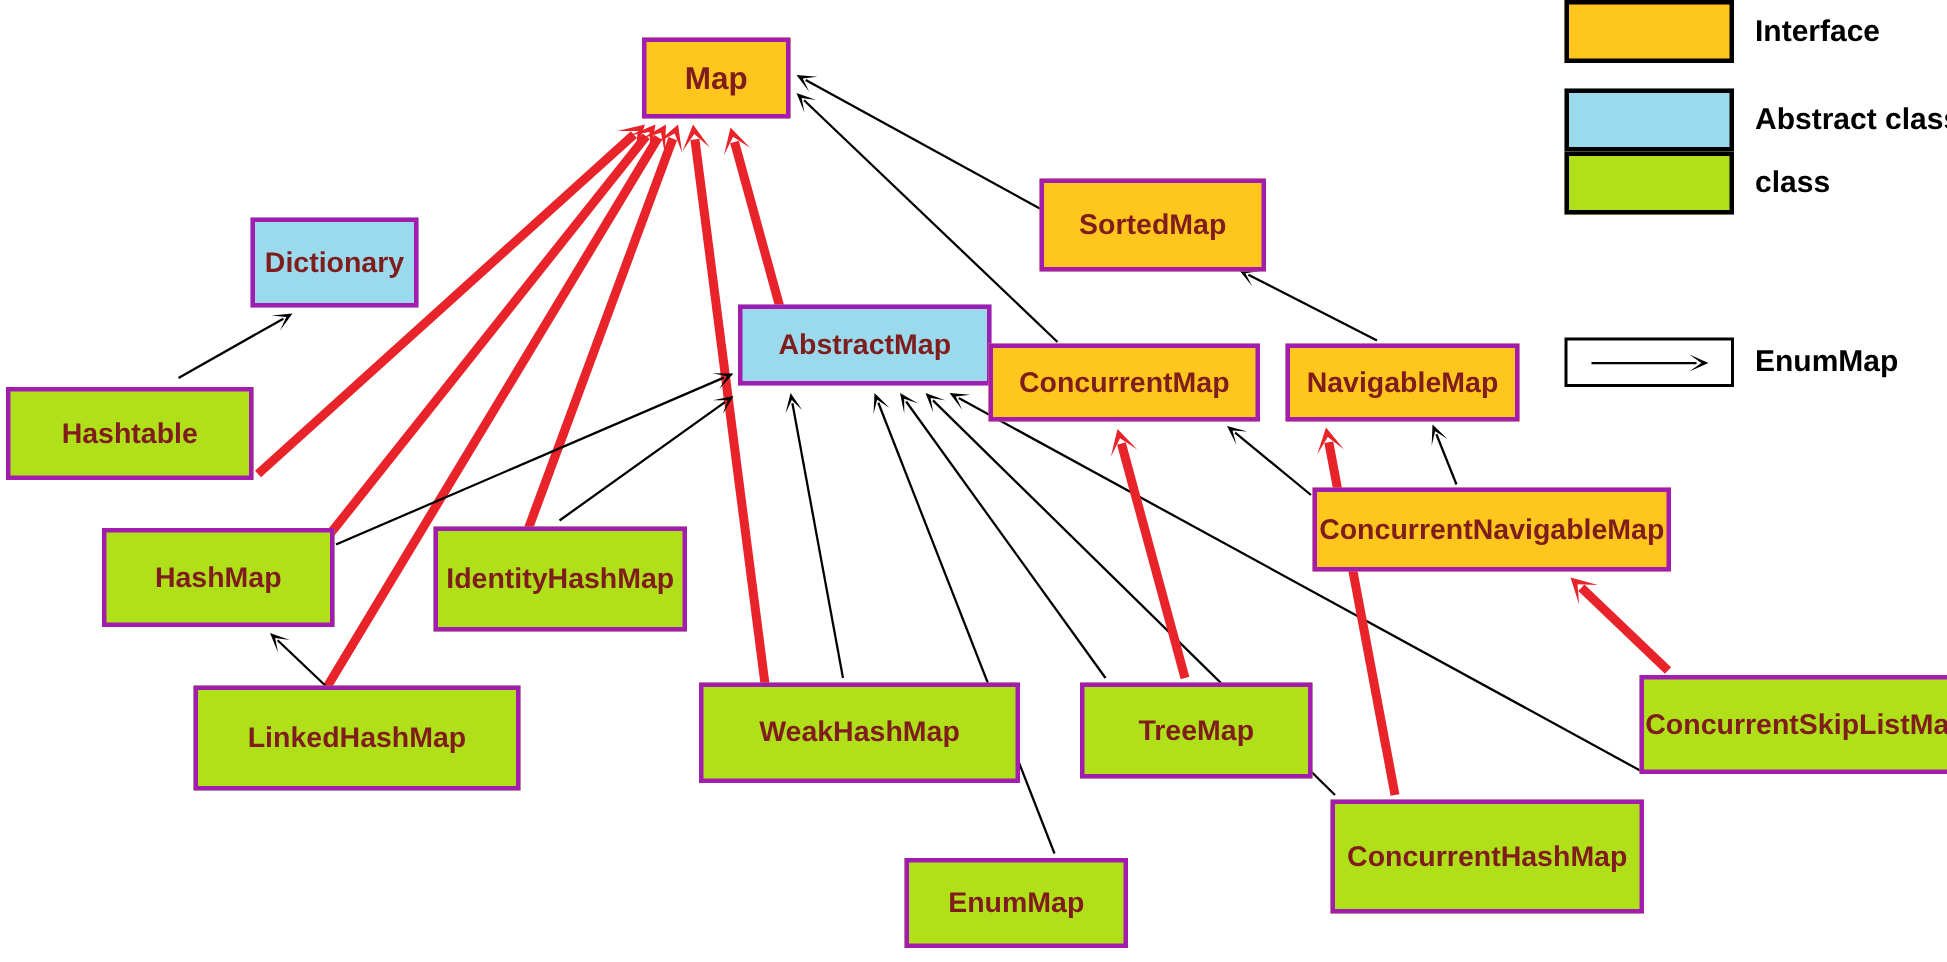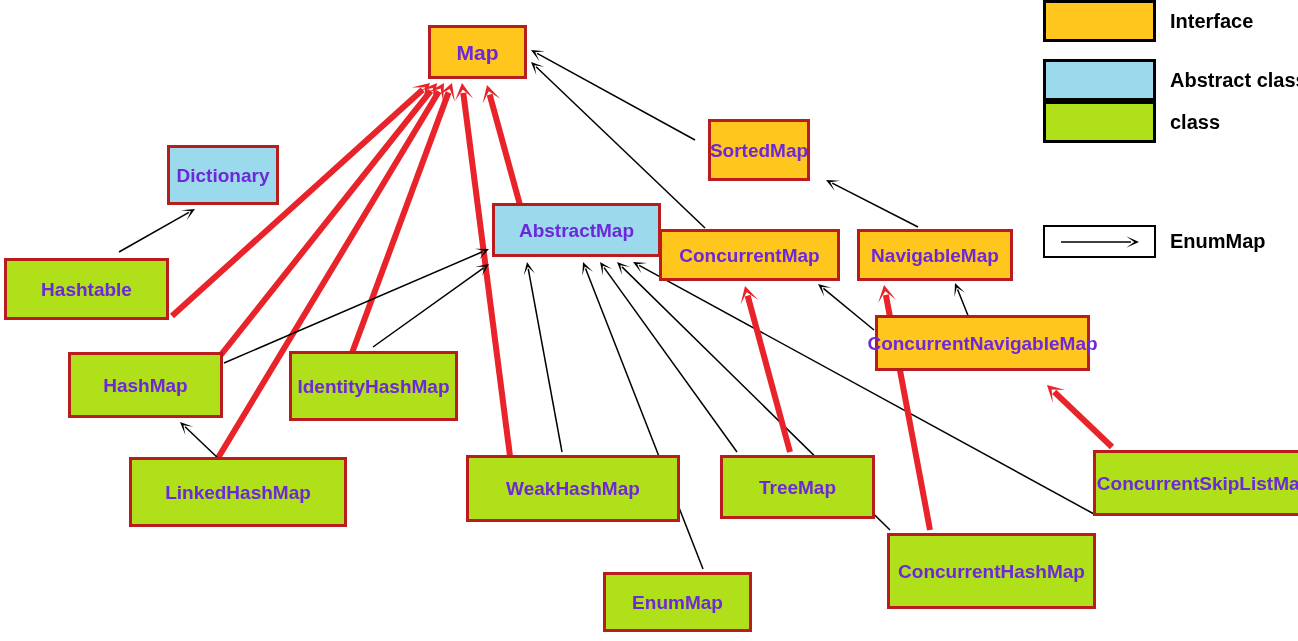--- a/index.html
+++ b/index.html
@@ -18,26 +18,26 @@
   #edge-layer {
     position: absolute;
     left: 0;
     top: 0;
     width: 1298px;
     height: 641px;
   }
   .node {
     position: absolute;
     box-sizing: border-box;
-    border: 3px solid #b91c1c;
+    border: 3px solid #a21caf;
     display: flex;
     align-items: center;
     justify-content: center;
     font-weight: bold;
-    color: #6d28d9;
+    color: #7f1d1d;
     white-space: nowrap;
     z-index: 5;
   }
   .node-label {
     line-height: 1;
   }
   .n-interface { background: #ffc61e; }
   .n-abstract  { background: #9bd9ec; }
   .n-class     { background: #b0e01a; }
 
@@ -231,30 +231,30 @@
   <div id="nodes">
       <div class="node n-interface" style="left: 428px; top: 25px; width: 99px; height: 54px;">
         <span class="node-label" style="font-size: 21px;">Map</span>
       </div>
       <div class="node n-abstract" style="left: 167px; top: 145px; width: 112px; height: 60px;">
         <span class="node-label" style="font-size: 19px;">Dictionary</span>
       </div>
       <div class="node n-abstract" style="left: 492px; top: 203px; width: 169px; height: 54px;">
         <span class="node-label" style="font-size: 19px;">AbstractMap</span>
       </div>
-      <div class="node n-interface" style="left: 708px; top: 119px; width: 102px; height: 62px;">
+      <div class="node n-interface" style="left: 693px; top: 119px; width: 151px; height: 62px;">
         <span class="node-label" style="font-size: 19px;">SortedMap</span>
       </div>
       <div class="node n-interface" style="left: 659px; top: 229px; width: 181px; height: 52px;">
         <span class="node-label" style="font-size: 19px;">ConcurrentMap</span>
       </div>
       <div class="node n-interface" style="left: 857px; top: 229px; width: 156px; height: 52px;">
         <span class="node-label" style="font-size: 19px;">NavigableMap</span>
       </div>
-      <div class="node n-interface" style="left: 875px; top: 315px; width: 215px; height: 56px;">
+      <div class="node n-interface" style="left: 875px; top: 325px; width: 239px; height: 56px;">
         <span class="node-label" style="font-size: 19px;">ConcurrentNavigableMap</span>
       </div>
       <div class="node n-class" style="left: 4px; top: 258px; width: 165px; height: 62px;">
         <span class="node-label" style="font-size: 19px;">Hashtable</span>
       </div>
       <div class="node n-class" style="left: 68px; top: 352px; width: 155px; height: 66px;">
         <span class="node-label" style="font-size: 19px;">HashMap</span>
       </div>
       <div class="node n-class" style="left: 289px; top: 351px; width: 169px; height: 70px;">
         <span class="node-label" style="font-size: 19px;">IdentityHashMap</span>

